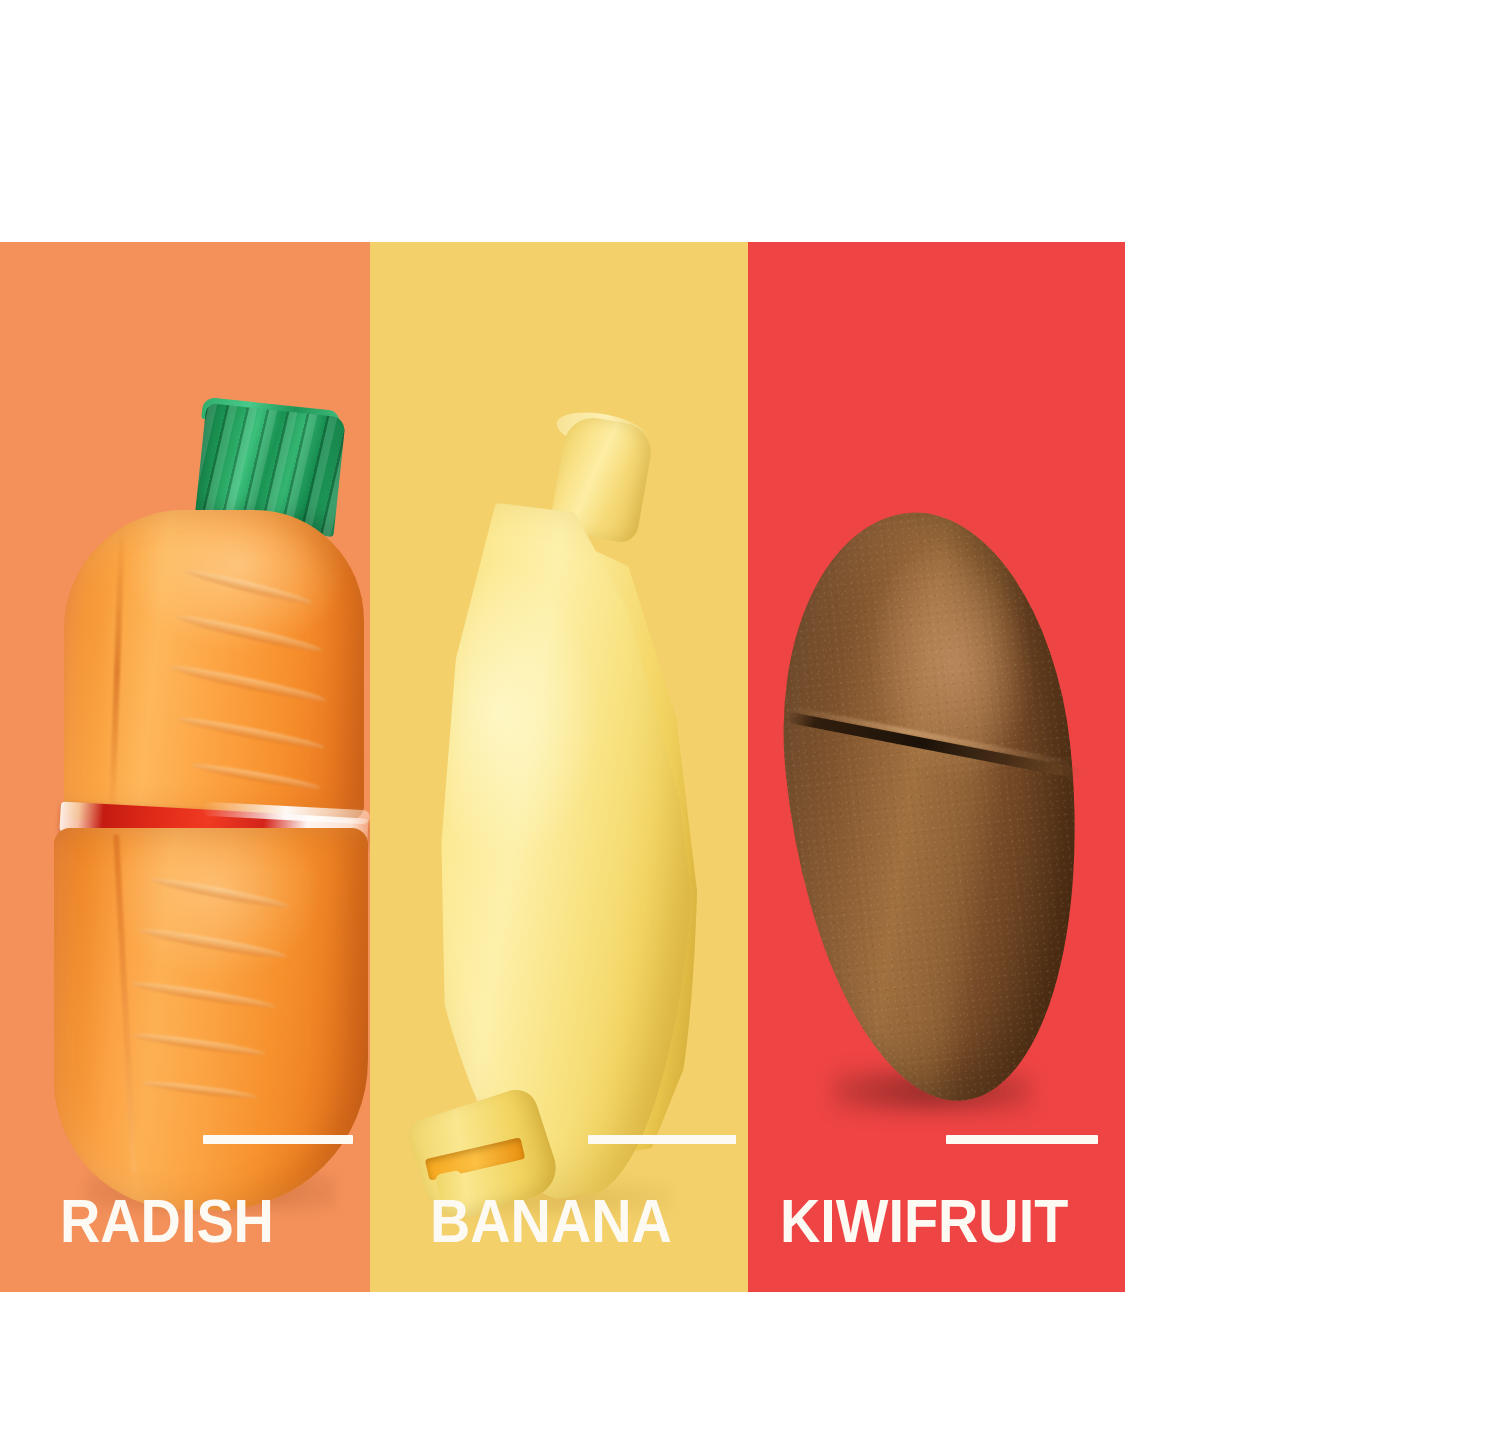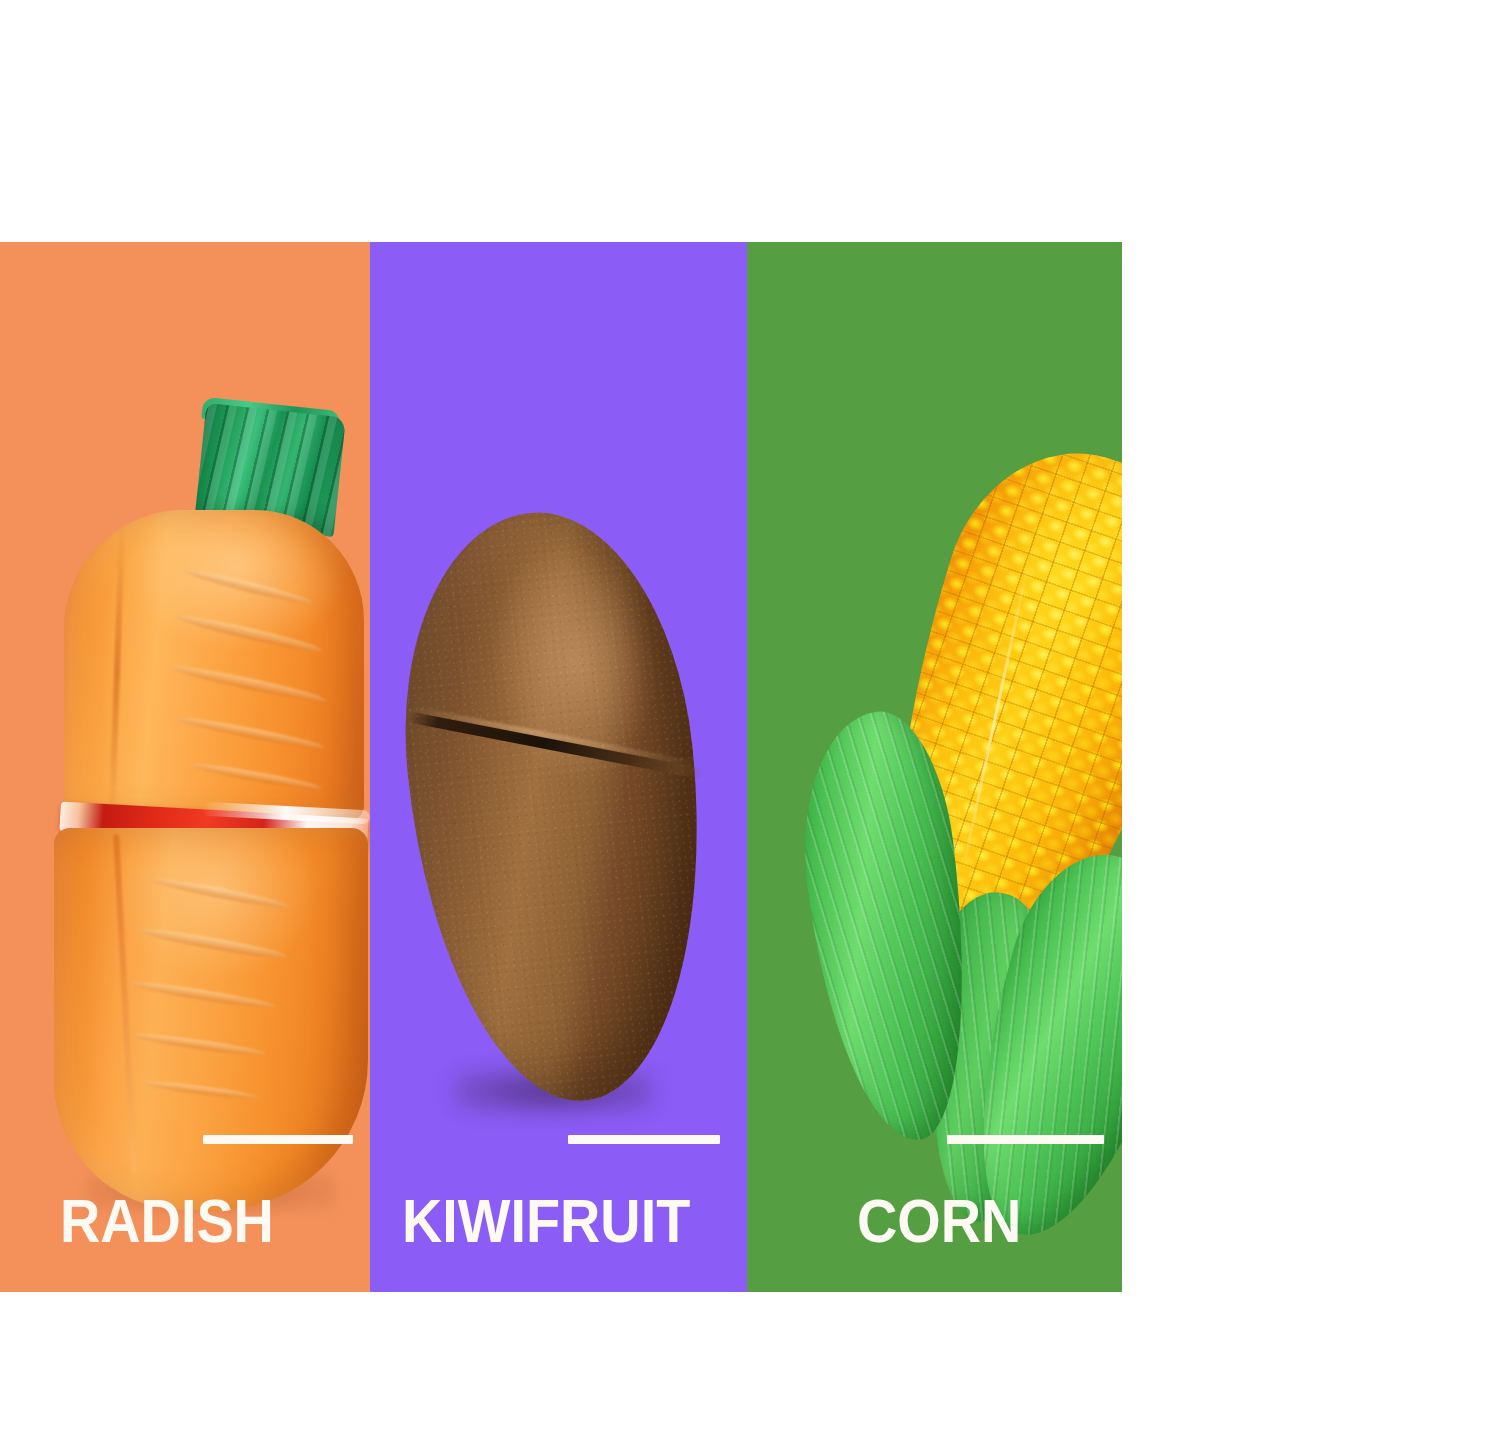--- a/index.html
+++ b/index.html
@@ -570,54 +570,49 @@
             <div class="carrot-ridge" style="left:78px;top:212px;width:134px;height:9px;transform:rotate(8deg);"></div>
             <div class="carrot-ridge" style="left:88px;top:258px;width:116px;height:8px;transform:rotate(7deg);"></div>
           </div>
           <div class="carrot-seam2"></div>
         </div>
       </div>
       <div class="panel-rule"></div>
       <div class="panel-label">RADISH</div>
     </div>
 
-
-    <div class="panel p2" style="background:#8b5cf6;text-align:right;">
+    <div class="panel p1" style="background:#f3d06a;">
+      <div class="art">
+        <div class="banana-wrap">
+          <div class="banana-shadow"></div>
+          <div class="banana-stem-cap"></div>
+          <div class="banana-stem"></div>
+          <div class="banana-inner-shadow"></div>
+          <div class="banana-flesh"></div>
+          <div class="banana-peel-flap"></div>
+          <div class="banana-body"></div>
+          <div class="banana-tip"></div>
+          <div class="banana-tip-slot"></div>
+          <div class="banana-tip-nub"></div>
+        </div>
+      </div>
+      <div class="panel-rule"></div>
+      <div class="panel-label">BANANA</div>
+    </div>
+
+    <div class="panel p2" style="background:#ef4444;text-align:right;">
       <div class="art">
         <div class="kiwi-wrap">
           <div class="kiwi-shadow"></div>
           <div class="kiwi-body">
             <div class="kiwi-texture"></div>
           </div>
           <div class="kiwi-cut-hl"></div>
           <div class="kiwi-cut"></div>
         </div>
       </div>
       <div class="panel-rule"></div>
       <div class="panel-label">KIWIFRUIT</div>
     </div>
 
-    <div class="panel p3" style="background:#559e41;">
-      <div class="art">
-        <div class="corn-wrap">
-          <div class="corn-shadow"></div>
-          <div class="corn-cob">
-            <div class="corn-kernels"></div>
-            <div class="corn-kernel-lines"></div>
-          </div>
-          <div class="corn-silk"></div>
-          <div class="corn-leaf corn-leaf-mid">
-            <div class="corn-leaf-veins"></div>
-          </div>
-          <div class="corn-leaf corn-leaf-left">
-            <div class="corn-leaf-veins"></div>
-          </div>
-          <div class="corn-leaf corn-leaf-right">
-            <div class="corn-leaf-veins"></div>
-          </div>
-        </div>
-      </div>
-      <div class="panel-rule"></div>
-      <div class="panel-label">CORN</div>
-    </div>
 
   </div>
 </div>
 
 </body></html>

